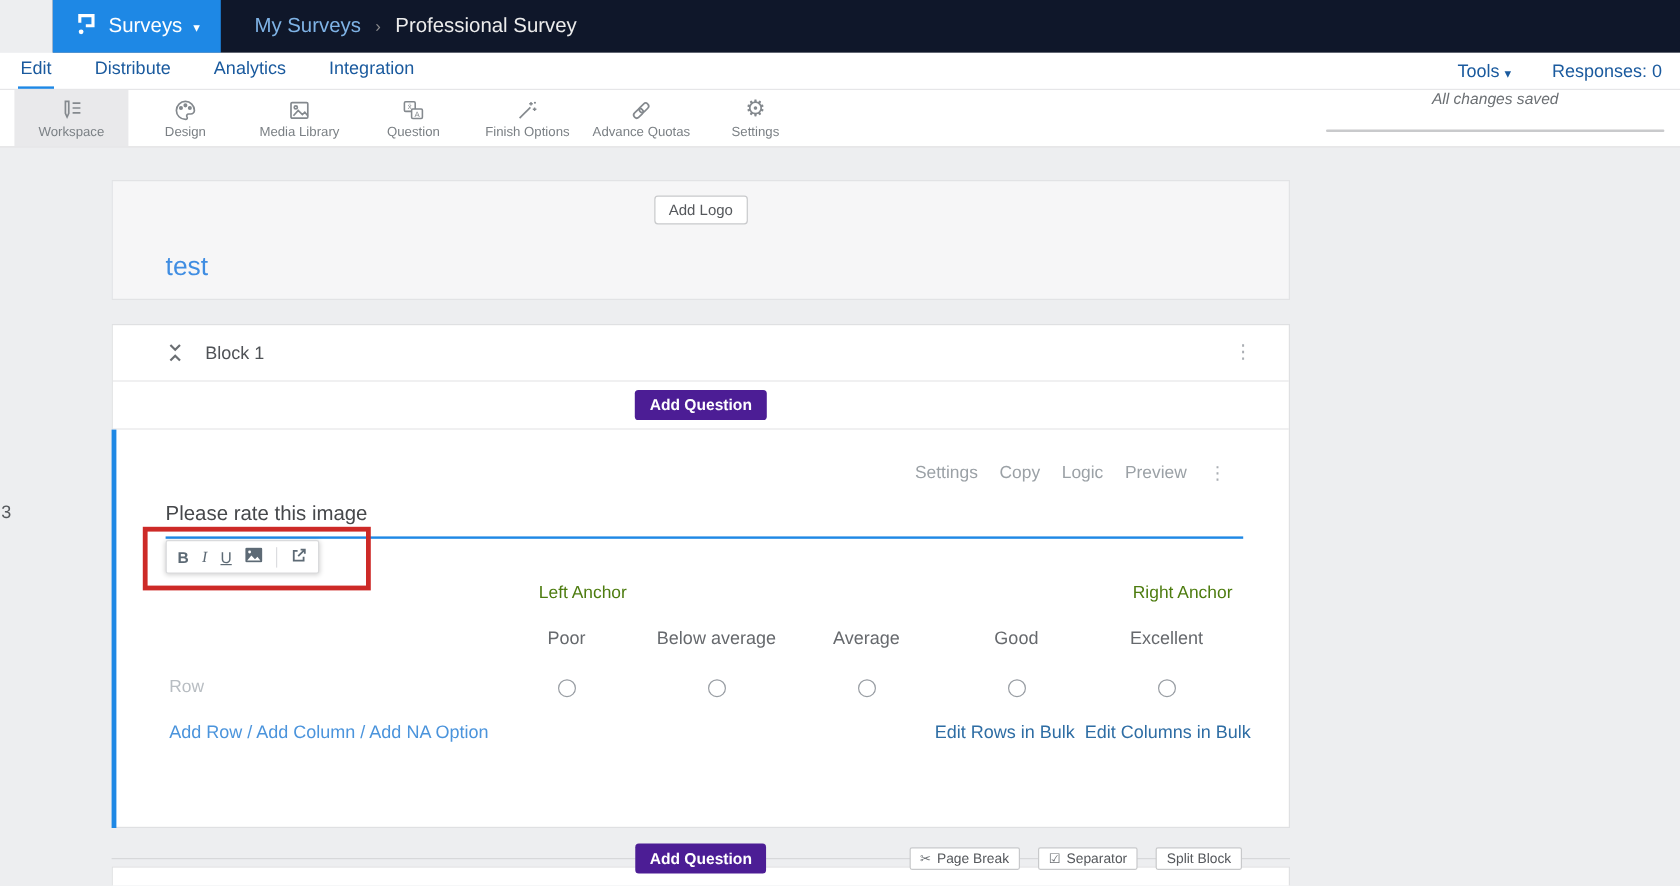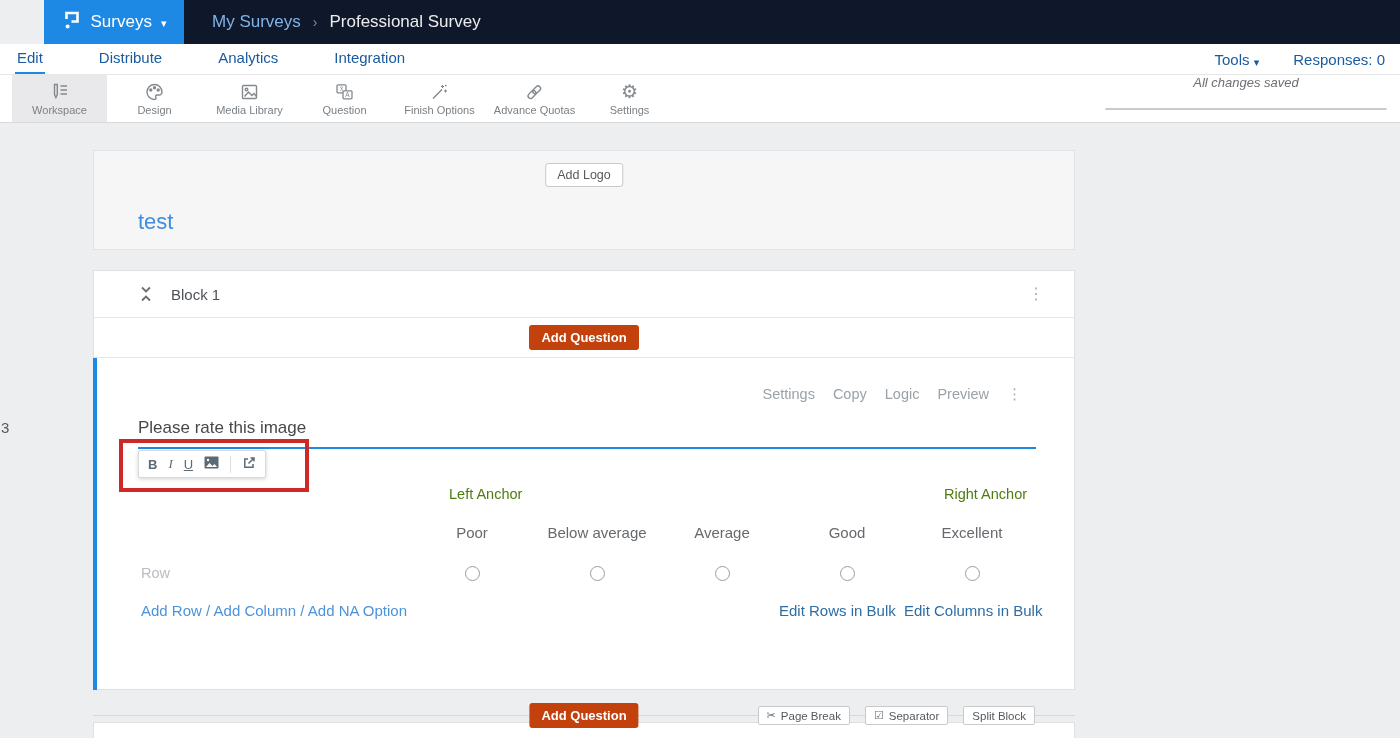--- a/index.html
+++ b/index.html
@@ -15,21 +15,21 @@
   .breadcrumb { margin-left:28px; display:flex; align-items:center; gap:12px; font-size:17px; }
   .crumb-parent { color:#7fb3e6; cursor:pointer; }
   .crumb-sep { color:#8b8b8d; font-size:14px; }
   .crumb-current { color:#ececec; }
   .topbar-right { margin-left:auto; display:flex; align-items:center; gap:11px; padding-right:13px; }
   .circle-btn { width:29px; height:29px; border:1.6px solid #fff; border-radius:50%; display:flex; align-items:center; justify-content:center; color:#fff; font-size:14px; font-weight:bold; cursor:pointer; background:transparent; }
   .upgrade-btn { height:29px; padding:0 17px; background:#f9a61a; border:none; border-radius:15px; color:#fff; font-weight:bold; font-size:14px; cursor:pointer; }
 
   
   .navbar { position:absolute; left:0; top:44px; width:1400px; height:31px; background:#fff; border-bottom:1px solid #e6e6e8; display:flex; align-items:center; }
-  .nav-tabs { display:flex; align-items:flex-end; height:100%; margin-left:15px; gap:52px; }
+  .nav-tabs { display:flex; align-items:flex-end; height:100%; margin-left:15px; gap:32px; }
   .nav-tab { font-size:15px; color:#1a5a9e; padding:5px 2px 6px; cursor:pointer; border-bottom:2px solid transparent; }
   .nav-tab.active { border-bottom-color:#1e88e5; }
   .navbar-right { margin-left:auto; display:flex; align-items:center; gap:34px; padding-right:15px; font-size:15px; color:#1a5a9e; }
   .tools-link { cursor:pointer; }
 
   
   .toolbar { position:absolute; left:0; top:75px; width:1400px; height:48px; background:#fff; border-bottom:1px solid #d7d8da; display:flex; align-items:stretch; }
   .tool-items { display:flex; margin-left:12px; }
   .tool-item { width:95px; display:flex; flex-direction:column; align-items:center; justify-content:center; gap:2px; cursor:pointer; color:#84898e; }
   .tool-item.active { background:#e9e9eb; }
@@ -50,21 +50,21 @@
   .survey-card { position:absolute; left:93px; top:27px; width:982px; height:100px; background:#f6f6f7; border:1px solid #e2e3e5; }
   .add-logo-btn { position:absolute; left:50%; transform:translateX(-50%); top:12px; background:#fff; border:1px solid #c8c9cb; border-radius:3px; padding:4px 11px; font-size:12.5px; color:#55585c; cursor:pointer; }
   .survey-title { position:absolute; left:44px; top:58px; font-size:22px; color:#3f8de2; cursor:text; }
 
   .block-card { position:absolute; left:93px; top:147px; width:982px; height:420px; background:#fff; border:1px solid #dfe0e2; }
   .block-header { height:47px; border-bottom:1px solid #e6e6e8; display:flex; align-items:center; padding:0 30px 0 44px; }
   .collapse-icon { cursor:pointer; color:#6a6e72; display:flex; }
   .block-name { margin-left:17px; font-size:15px; color:#4f5256; }
   .kebab { margin-left:auto; font-size:16px; color:#aaaeb3; cursor:pointer; line-height:1; }
   .addq-bar { height:40px; border-bottom:1px solid #e6e6e8; display:flex; align-items:center; justify-content:center; }
-  .btn-primary { background:#c2410c; color:#fff; border:none; border-radius:3px; font-size:13px; font-weight:bold; padding:5px 12px; cursor:pointer; }
+  .btn-primary { background:#4c1d95; color:#fff; border:none; border-radius:3px; font-size:13px; font-weight:bold; padding:5px 12px; cursor:pointer; }
 
   .question-editor { position:relative; height:332px; border-left:4px solid #1e88e5; margin-left:-1px; }
   .q-actions { position:absolute; top:27px; right:52px; display:flex; gap:18px; align-items:center; font-size:14.5px; color:#9ba1a6; }
   .q-action { cursor:pointer; }
   .q-kebab { font-size:15px; color:#aaaeb3; cursor:pointer; }
   .q-text { position:absolute; left:41px; top:60px; font-size:17px; color:#46484b; cursor:text; }
   .q-underline { position:absolute; left:41px; top:89px; width:898px; height:2px; background:#1e88e5; }
 
   .annotation-box { position:absolute; left:22px; top:81px; width:190px; height:53px; border:4px solid #cd2a27; z-index:6; pointer-events:none; }
   .fmt-toolbar { position:absolute; left:41px; top:92px; height:28px; background:#fff; border:1px solid #d9dadc; border-radius:2px; box-shadow:0 1px 4px rgba(0,0,0,.18); display:flex; align-items:center; padding:0 9px; gap:11px; color:#5d6a75; z-index:5; }

